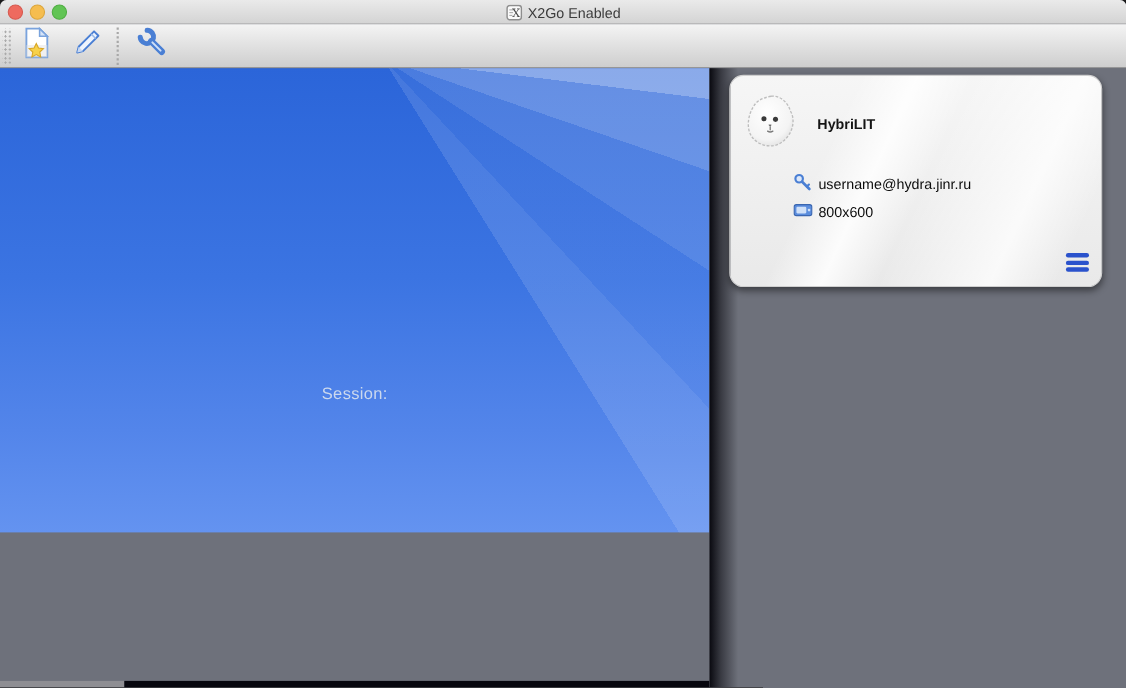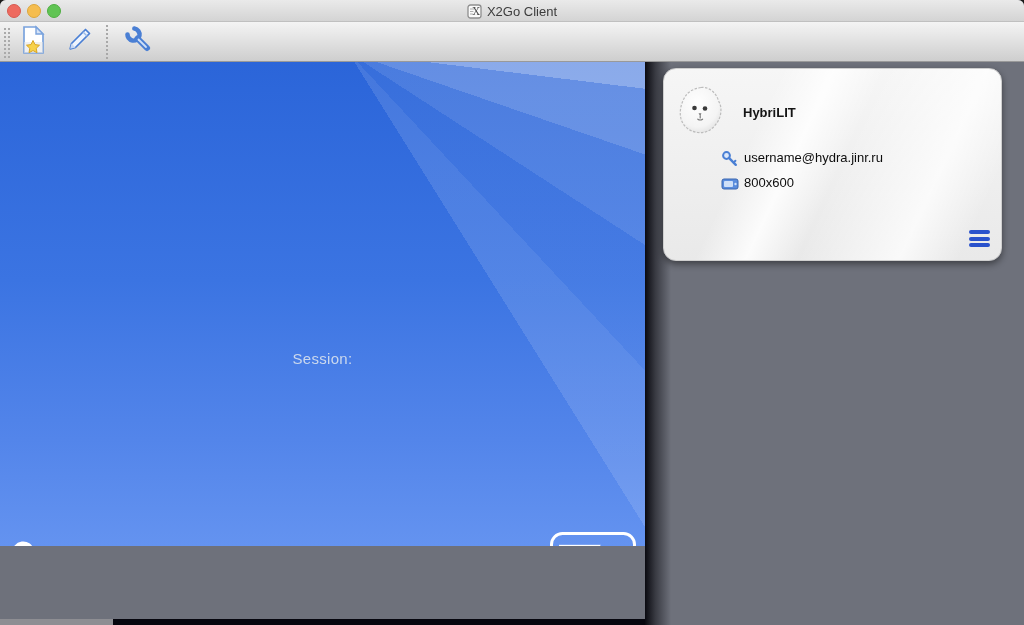--- a/index.html
+++ b/index.html
@@ -21,21 +21,21 @@
   
   .toolbar{position:absolute;left:0;top:22px;width:1024px;height:40px;
     background:linear-gradient(#f4f4f4,#cecece);border-bottom:1px solid #999;
     display:flex;align-items:center;}
   .tb-handle{width:8px;height:32px;margin-left:2px;
     background-image:radial-gradient(#aaa 32%,transparent 36%);background-size:4px 4px;background-position:1px 1px;}
   .tb-btn{width:34px;height:34px;margin:0 6px;display:flex;align-items:center;justify-content:center;cursor:default;}
   .tb-sep{height:34px;width:3px;border-left:2px dotted #a8a8a8;margin:0 6px 0 4px;}
 
   
-  .session-area{position:absolute;left:0;top:62px;width:645px;height:484px;overflow:hidden;
+  .session-area{position:absolute;left:0;top:62px;width:645px;height:422px;overflow:hidden;
     background:
       conic-gradient(from 90deg at 54% -2%,
         rgba(255,255,255,0.45) 0deg 7deg,
         rgba(255,255,255,0.27) 7deg 19deg,
         rgba(255,255,255,0.15) 19deg 33deg,
         rgba(255,255,255,0.06) 33deg 47deg,
         rgba(255,255,255,0.12) 47deg 58deg,
         rgba(255,255,255,0.0) 58deg 360deg),
       linear-gradient(180deg,#2b65d9 0%,#3b74e2 45%,#5385ea 78%,#6493f0 100%);}
   .session-label{position:absolute;left:0;top:288px;width:100%;text-align:center;
@@ -55,21 +55,21 @@
 
   
   .session-card{position:absolute;left:18px;top:6px;width:339px;height:193px;border-radius:13px;
     background:
       linear-gradient(115deg,rgba(255,255,255,0) 28%,rgba(255,255,255,0.85) 40%,rgba(255,255,255,0) 52%,rgba(255,255,255,0.75) 76%,rgba(255,255,255,0) 90%),
       linear-gradient(180deg,#f6f6f6,#e9e9e9);
     border:1px solid #cfcfcf;box-shadow:0 3px 7px rgba(0,0,0,0.45);z-index:2;cursor:default;}
   .card-mascot{position:absolute;left:14px;top:16px;width:46px;height:50px;}
   .card-title{position:absolute;left:79px;top:36px;font-size:13px;font-weight:bold;color:#151515;}
   .card-rows{position:absolute;left:57px;top:81px;}
-  .card-row{height:25px;display:flex;align-items:flex-start;}
+  .card-row{height:25px;display:flex;align-items:flex-end;}
   .row-icon{width:21px;height:18px;display:flex;align-items:center;justify-content:flex-start;}
   .row-text{font-size:13px;color:#0d0d0d;margin-left:2px;}
   .hamburger{position:absolute;right:11px;bottom:13px;width:21px;display:flex;flex-direction:column;gap:2.5px;cursor:default;}
   .hamburger span{display:block;height:4px;border-radius:2px;background:#2a52cc;}
 </style>
 </head>
 <body>
 
 <div class="window">
 
@@ -80,21 +80,21 @@
     <div class="title-wrap">
       <span class="title-icon">
         <svg viewBox="0 0 15 15" width="15" height="15">
           <rect x="1" y="1" width="13" height="13" rx="2.5" fill="#fafafa" stroke="#8e8e8e" stroke-width="1.3"></rect>
           <line x1="3" y1="5" x2="7" y2="5" stroke="#9a9a9a" stroke-width="0.8"></line>
           <line x1="3" y1="7.5" x2="6.4" y2="7.5" stroke="#9a9a9a" stroke-width="0.8"></line>
           <line x1="3" y1="10" x2="5.8" y2="10" stroke="#9a9a9a" stroke-width="0.8"></line>
           <text x="9.3" y="11.4" font-size="10.5" text-anchor="middle" fill="#4a4a4a" font-family="DejaVu Serif, serif">X</text>
         </svg>
       </span>
-      <span class="title-text">X2Go Client</span>
+      <span class="title-text">X2Go Enabled</span>
     </div>
   </div>
 
   <div class="toolbar">
     <div class="tb-handle"></div>
     <div class="tb-btn">
       <span>
         <svg viewBox="0 0 30 32" width="30" height="32">
           <path d="M6 3 h12 l7 7 v19 h-19 z" fill="#ffffff" stroke="#7aa3dd" stroke-width="1.7"></path>
           <path d="M6 18 h19 v11 h-19 z" fill="#e3e3e3" opacity="0.55"></path>

